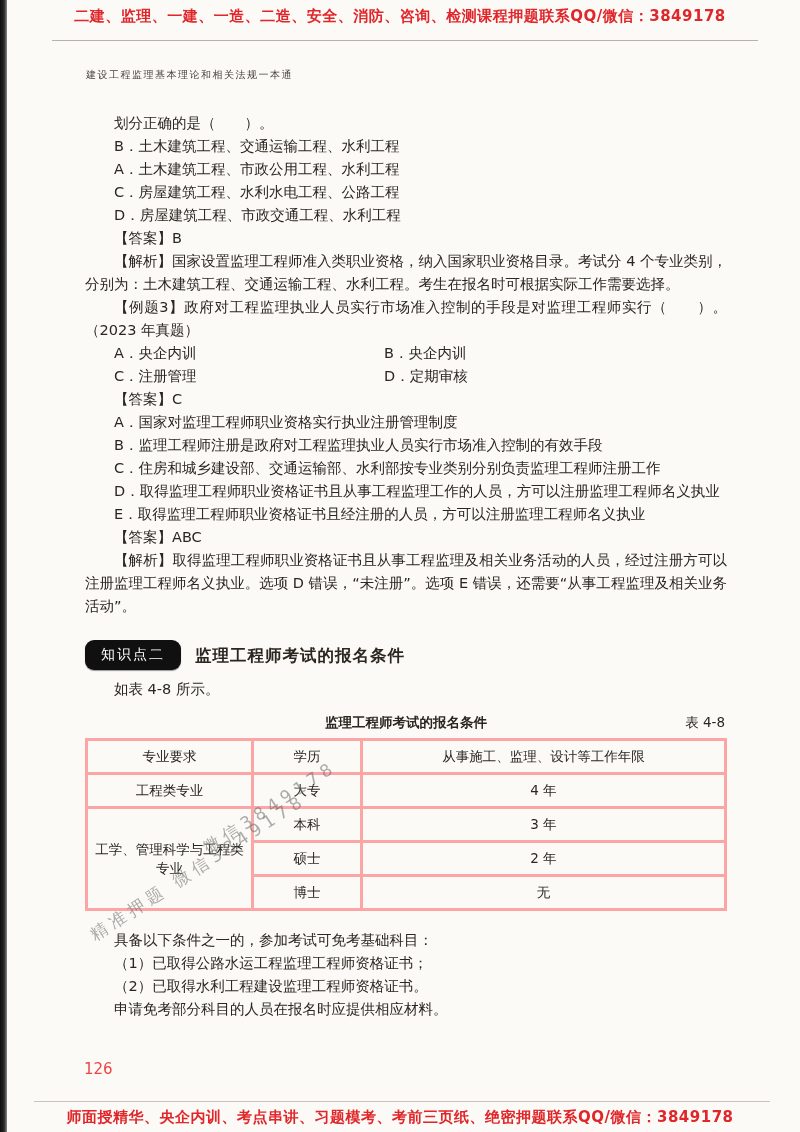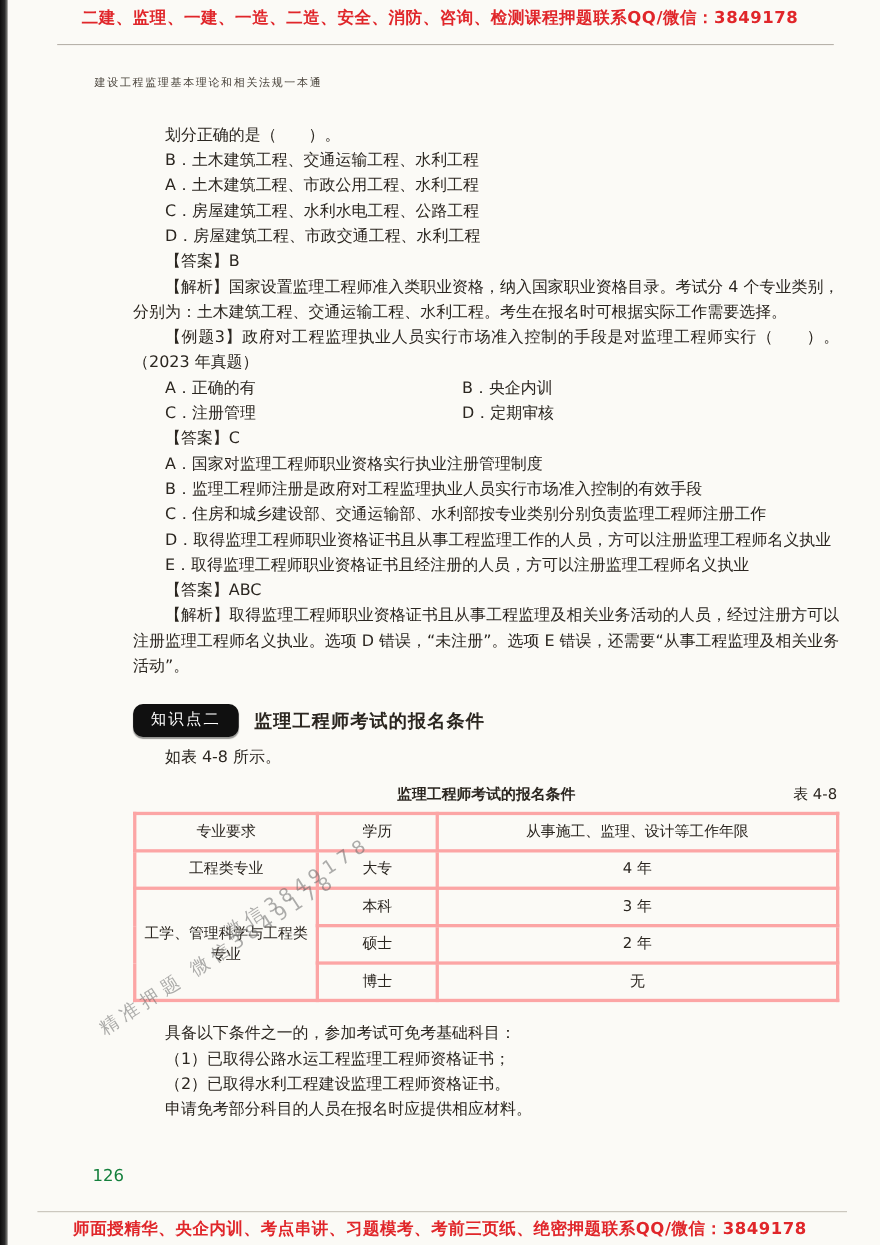--- a/index.html
+++ b/index.html
@@ -23,21 +23,21 @@
   .top-divider{
     position:absolute;top:40px;left:52px;right:42px;
     border-top:1px solid #b7b2aa;
   }
   .running-header{
     position:absolute;top:68px;left:86px;
     font-size:10px;color:#4a443c;letter-spacing:1.5px;
   }
   .content{
     position:absolute;top:112px;left:85px;width:642px;
-    font-size:14.5px;line-height:23px;text-align:justify;margin-left:36px;
+    font-size:14.5px;line-height:23px;text-align:justify;
   }
   .content p{margin:0;}
   .ind{text-indent:2em;}
   .opt{padding-left:2em;text-indent:0;}
   .opt-row{display:flex;padding-left:2em;}
   .opt-row .opt-a{width:270px;}
   .kp-row{
     display:flex;align-items:center;gap:14px;
     margin-top:22px;margin-bottom:8px;
   }
@@ -64,21 +64,21 @@
     padding:4px 6px;height:23px;
     font-weight:400;line-height:1.35;
     vertical-align:middle;
   }
   table.signup col.c1{width:26%;}
   table.signup col.c2{width:17%;}
   table.signup col.c3{width:57%;}
   .post{margin-top:18px;}
   .page-number{
     position:absolute;left:84px;top:1060px;
-    font-size:15px;color:#15803d;
+    font-size:15px;color:#ef4444;
   }
   .bottom-divider{
     position:absolute;top:1101px;left:34px;right:30px;
     border-top:1px solid #c7c2ba;
   }
   .bottom-banner{
     position:absolute;top:1108px;left:0;right:0;
     text-align:center;font-size:15px;letter-spacing:.5px;
     color:#e0262a;font-weight:600;
   }
@@ -107,21 +107,21 @@
   <p class="opt">划分正确的是（　　）。</p>
   <p class="opt">B．土木建筑工程、交通运输工程、水利工程</p>
   <p class="opt">A．土木建筑工程、市政公用工程、水利工程</p>
   <p class="opt">C．房屋建筑工程、水利水电工程、公路工程</p>
   <p class="opt">D．房屋建筑工程、市政交通工程、水利工程</p>
   <p class="opt">【答案】B</p>
   <p class="ind">【解析】国家设置监理工程师准入类职业资格，纳入国家职业资格目录。考试分 4 个专业类别，分别为：土木建筑工程、交通运输工程、水利工程。考生在报名时可根据实际工作需要选择。</p>
 
   <p class="ind">【例题3】政府对工程监理执业人员实行市场准入控制的手段是对监理工程师实行（　　）。（2023 年真题）</p>
   <div class="opt-row">
-    <span class="opt-a">A．正确的有</span>
+    <span class="opt-a">A．央企内训</span>
     <span>B．央企内训</span>
   </div>
   <div class="opt-row">
     <span class="opt-a">C．注册管理</span>
     <span>D．定期审核</span>
   </div>
   <p class="opt">【答案】C</p>
 
   <p class="opt">A．国家对监理工程师职业资格实行执业注册管理制度</p>
   <p class="opt">B．监理工程师注册是政府对工程监理执业人员实行市场准入控制的有效手段</p>

